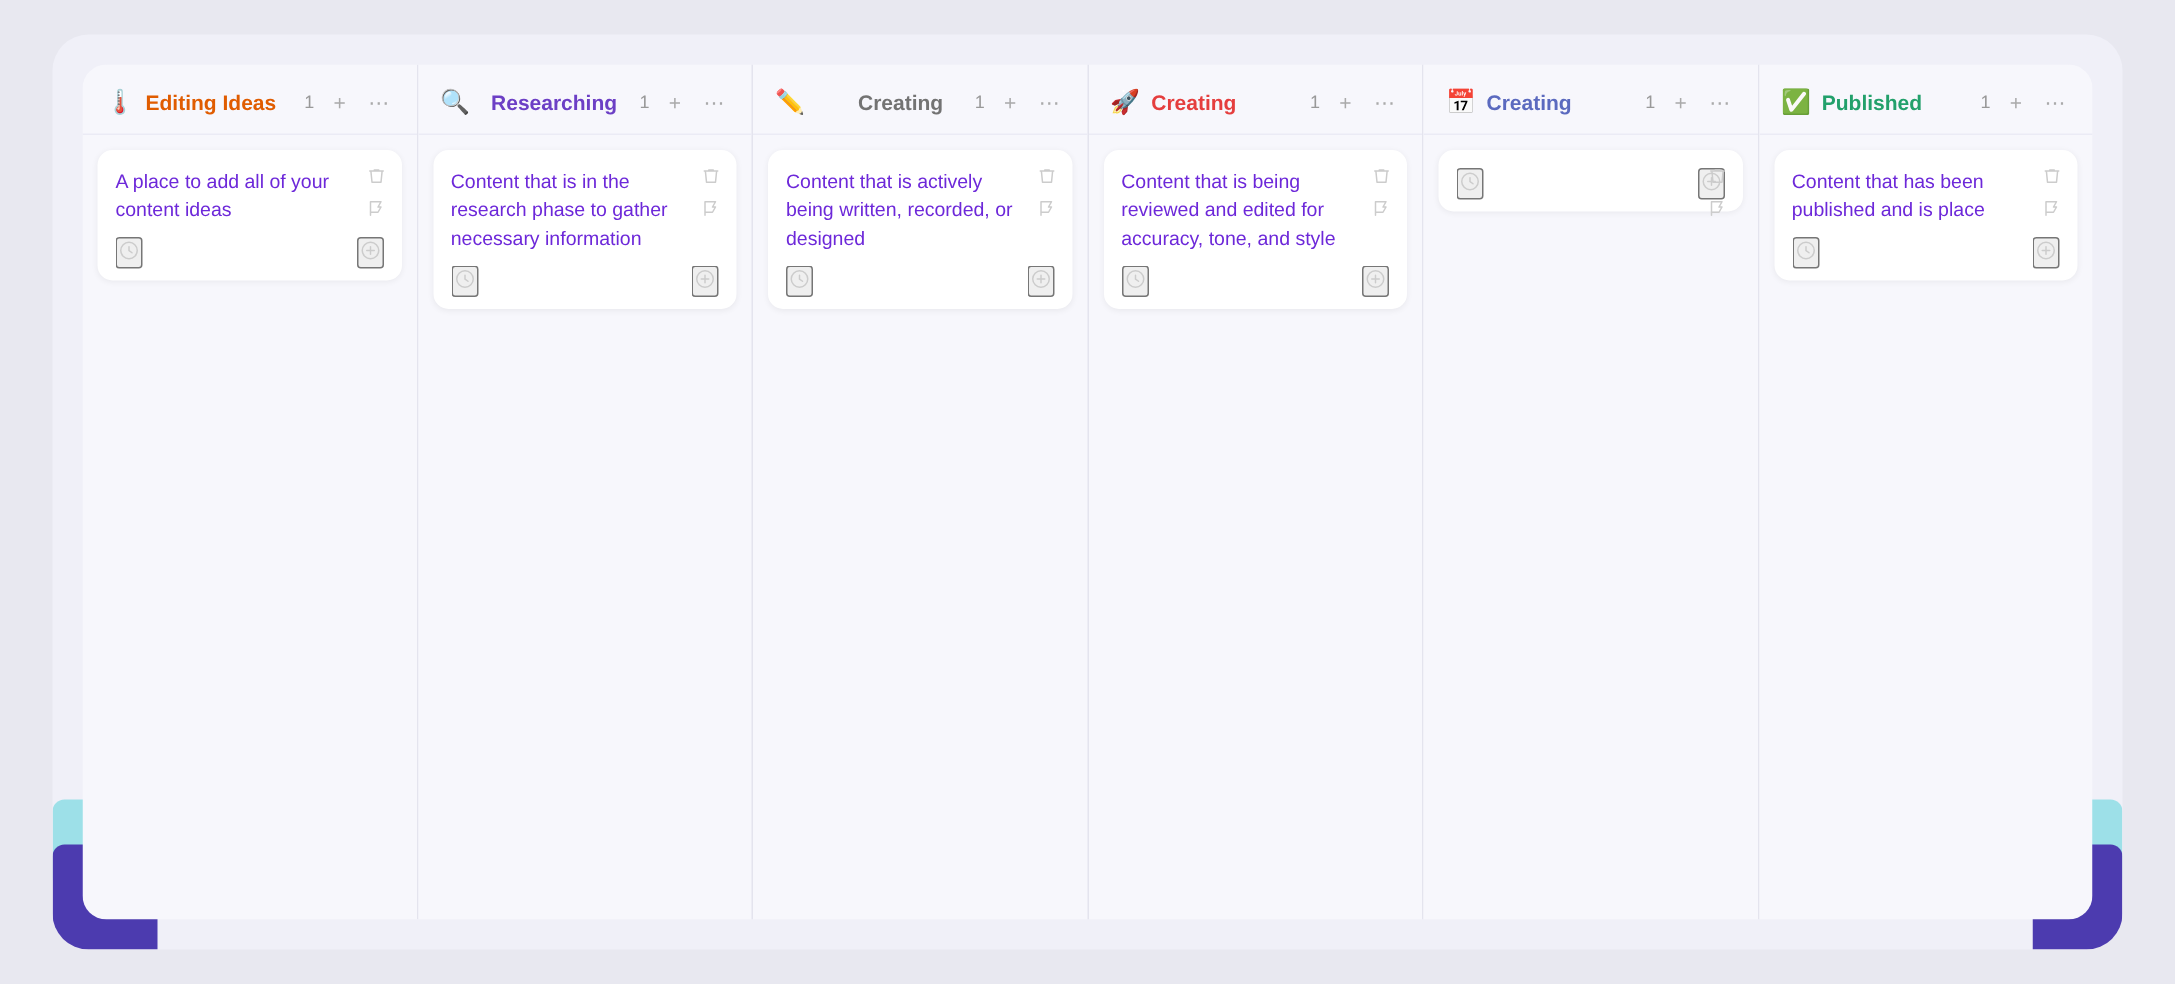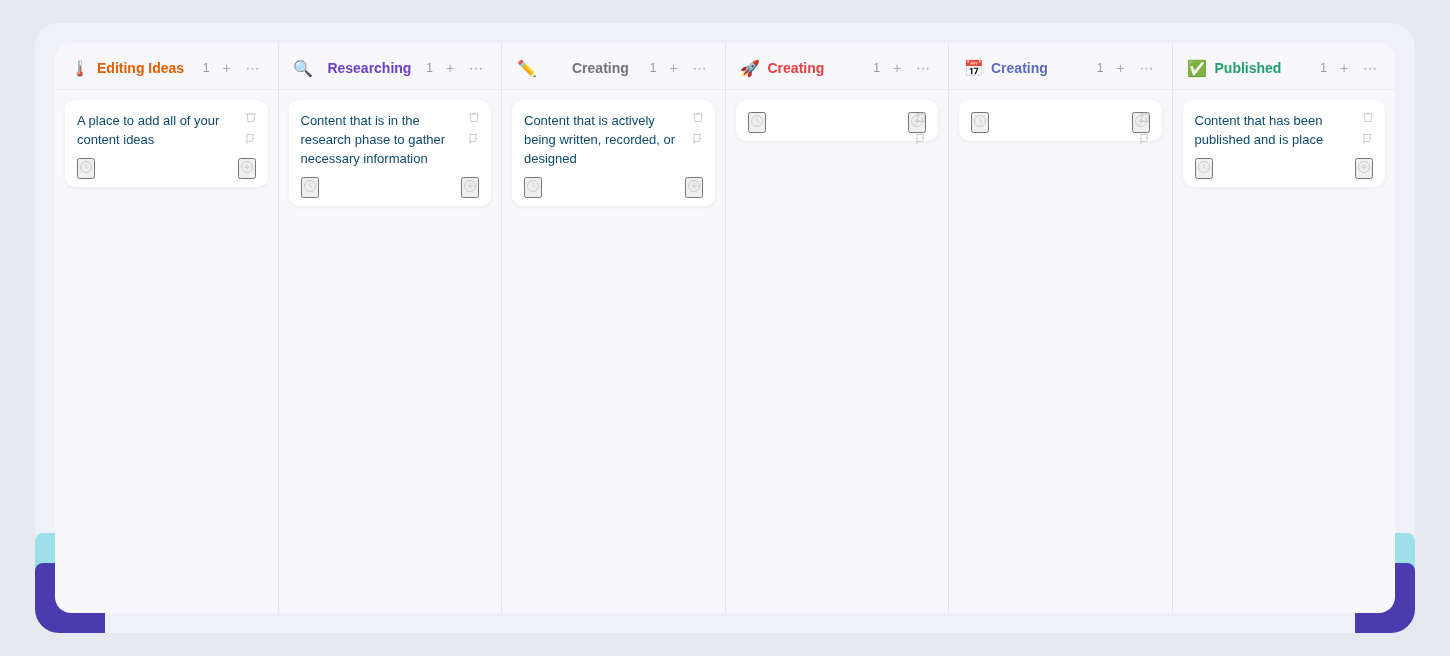--- a/index.html
+++ b/index.html
@@ -154,21 +154,21 @@
       justify-content: center;
       cursor: pointer;
       color: #ccc;
       font-size: 12px;
       border: none;
       background: none;
     }
 
     .card-text {
       font-size: 13px;
-      color: #0c4a6e;
+      color: #6d28d9;
       line-height: 1.45;
       padding-right: 20px;
       margin-bottom: 8px;
     }
 
     .card-footer {
       display: flex;
       align-items: center;
       justify-content: space-between;
     }
@@ -342,20 +342,21 @@
                 <svg width="12" height="12" viewBox="0 0 12 12" fill="none" xmlns="http://www.w3.org/2000/svg">
                   <path d="M1.5 3h9M4.5 3V2.25h3V3M2.25 3l.75 7.5h6l.75-7.5" stroke="#ccc" stroke-width="1" stroke-linecap="round" stroke-linejoin="round"></path>
                 </svg>
               </button>
               <button class="card-action-btn">
                 <svg width="12" height="12" viewBox="0 0 12 12" fill="none" xmlns="http://www.w3.org/2000/svg">
                   <path d="M2 1.5v9M2 1.5h7L7 5h2L7 8.5H2" stroke="#ccc" stroke-width="1" stroke-linecap="round" stroke-linejoin="round"></path>
                 </svg>
               </button>
             </div>
+            <div class="card-text">Content that is being reviewed and edited for accuracy, tone, and style</div>
             <div class="card-footer">
               <button class="card-footer-icon"><svg width="14" height="14" viewBox="0 0 14 14" fill="none" xmlns="http://www.w3.org/2000/svg">
                   <circle cx="7" cy="7" r="5.5" stroke="#ccc" stroke-width="1"></circle>
                   <path d="M7 4.5V7l2 1.5" stroke="#ccc" stroke-width="1" stroke-linecap="round"></path>
                 </svg></button>
               <button class="card-footer-icon"><svg width="14" height="14" viewBox="0 0 14 14" fill="none" xmlns="http://www.w3.org/2000/svg">
                   <circle cx="7" cy="7" r="5.5" stroke="#ccc" stroke-width="1"></circle>
                   <path d="M7 4.5v5M4.5 7h5" stroke="#ccc" stroke-width="1" stroke-linecap="round"></path>
                 </svg></button>
             </div>

